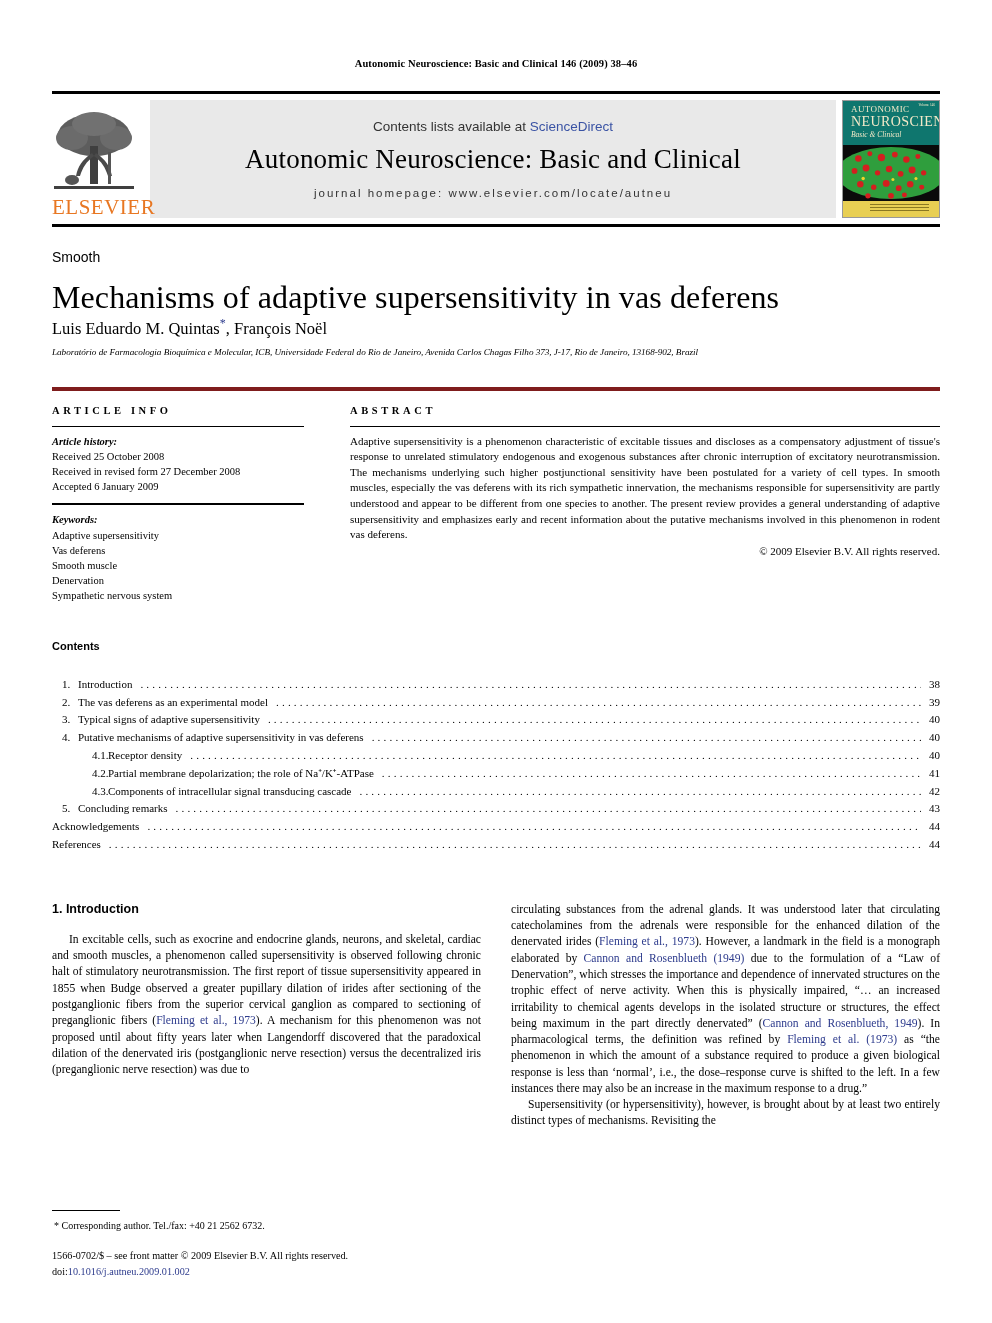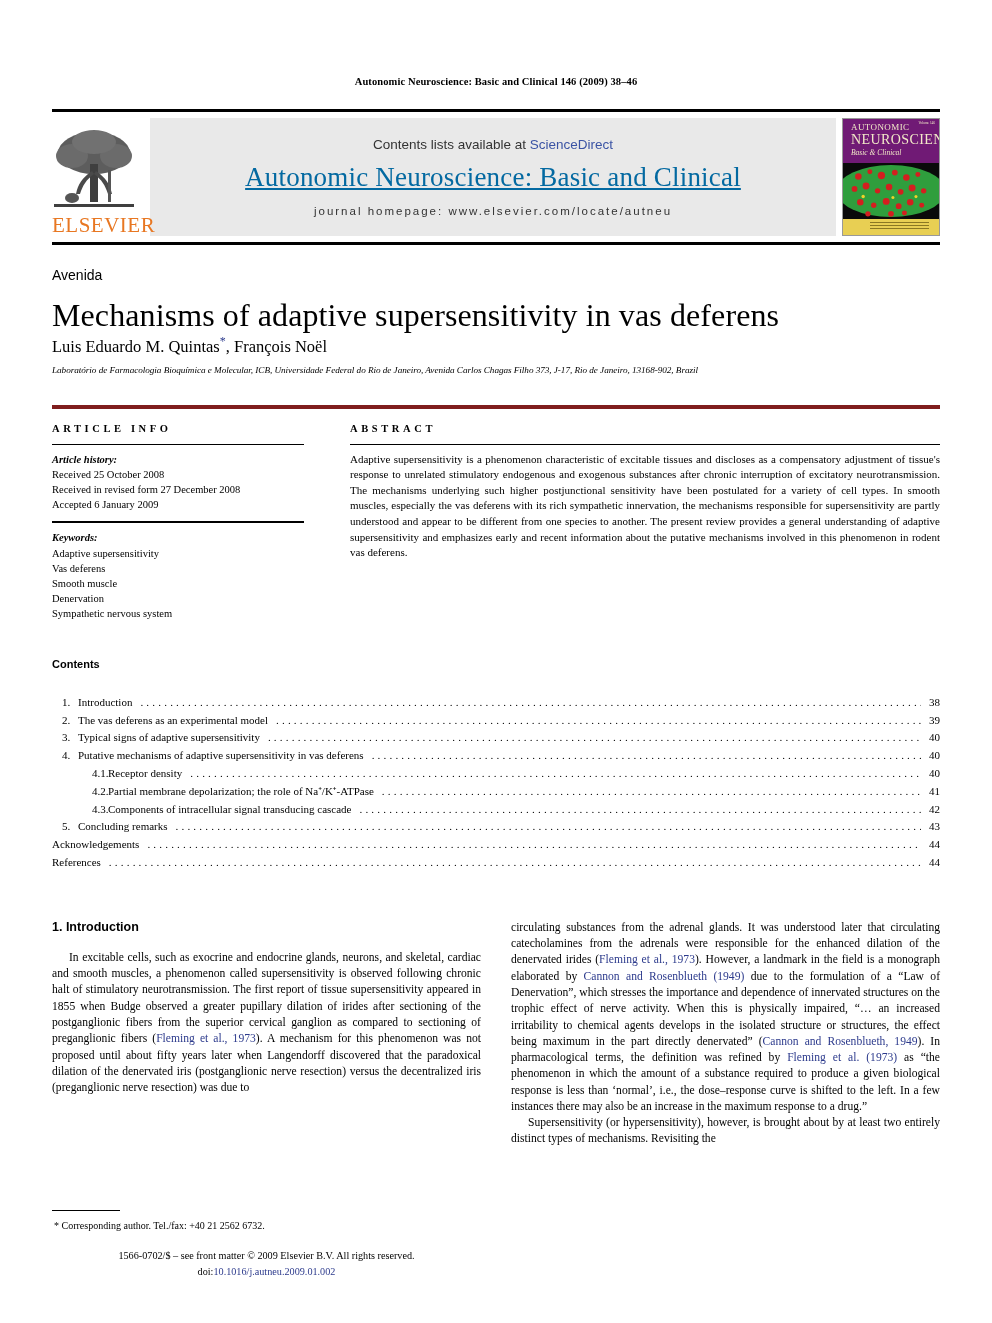--- a/index.html
+++ b/index.html
@@ -22,21 +22,21 @@
     box-sizing: border-box;
     padding: 0 52px;
   }
 
   
   .running-head {
     text-align: center;
     font-size: 10.5px;
     font-weight: bold;
     letter-spacing: 0.1px;
-    padding-top: 76px;
+    padding-top: 58px;
   }
 
   
   .masthead {
     margin-top: 22px;
     border-top: 3px solid #000;
     border-bottom: 3px solid #000;
     padding: 6px 0 6px 0;
     display: flex;
     align-items: stretch;
@@ -78,42 +78,41 @@
     margin-bottom: 10px;
   }
   .sciencedirect-link {
     color: #3a53a4;
     font-family: "Liberation Sans", sans-serif;
     font-size: 13.5px;
   }
   .journal-title {
     font-family: "Liberation Serif", serif;
     font-size: 27px;
-    color: #0369a1;
+    color: #000000;
     margin-bottom: 12px;
     letter-spacing: 0.2px;
-    text-decoration: underline;
   }
   .journal-homepage {
     font-family: "Liberation Sans", sans-serif;
     font-size: 11.5px;
     letter-spacing: 2.0px;
     color: #333;
   }
   .cover-thumb {
     width: 98px;
     flex: 0 0 98px;
     border: 1px solid #999;
     box-sizing: border-box;
     overflow: hidden;
     position: relative;
     background: #fff;
   }
   .cover-top {
-    background: #701a75;
+    background: #0f766e;
     height: 38%;
     color: #f2e9c8;
     font-family: "Liberation Serif", serif;
     padding: 3px 3px 0 8px;
     box-sizing: border-box;
     position: relative;
   }
   .cover-top .l1 { font-size: 9px; letter-spacing: .4px; line-height: 1.12; }
   .cover-top .l2 { font-size: 14px; letter-spacing: .4px; line-height: 1.12; }
   .cover-top .l3 { font-size: 7.5px; font-style: italic; line-height: 1.2; }
@@ -265,21 +264,21 @@
     position: absolute;
     left: 52px;
     bottom: 44px;
     width: 429px;
   }
   .fn-rule { border-top: 1.5px solid #000; width: 68px; margin-bottom: 7px; }
   .fn-line { font-size: 10px; line-height: 1.5; padding-left: 2px; }
   .fn-email-label { font-style: italic; }
   .fn-email { color: #2c3a8c; }
   .fn-indent { padding-left: 13px; }
-  .issn-block { margin-top: 15px; font-size: 10.2px; line-height: 1.5; text-align: center; }
+  .issn-block { margin-top: 15px; font-size: 10.2px; line-height: 1.5; }
   .doi-link { color: #2c3a8c; }
 </style>
 </head>
 <body>
 
 <div class="page">
 
   <div class="running-head">Autonomic Neuroscience: Basic and Clinical 146 (2009) 38–46</div>
 
   <div class="masthead">
@@ -351,21 +350,21 @@
               <circle cx="74" cy="35" r="1.6"></circle>
           </g>
         </svg>
       </div>
       <div class="cover-bottom">
         <div class="bar"></div>
       </div>
     </div>
   </div>
 
-  <div class="article-type">Avenida</div>
+  <div class="article-type">Smooth</div>
   <h1 class="article-title">Mechanisms of adaptive supersensitivity in vas deferens</h1>
   <div class="authors">
     <span>Luis Eduardo M. Quintas</span><sup>*</sup><span>, François Noël</span>
   </div>
   <div class="affiliation">Laboratório de Farmacologia Bioquímica e Molecular, ICB, Universidade Federal do Rio de Janeiro, Avenida Carlos Chagas Filho 373, J-17, Rio de Janeiro, 13168-902, Brazil</div>
 
   <div class="info-abstract">
 
     <div class="col-info">
       <div class="sect-label">ARTICLE INFO</div>
@@ -380,20 +379,21 @@
       <div class="info-line">Vas deferens</div>
       <div class="info-line">Smooth muscle</div>
       <div class="info-line">Denervation</div>
       <div class="info-line">Sympathetic nervous system</div>
     </div>
 
     <div class="col-abstract">
       <div class="sect-label">ABSTRACT</div>
       <div class="rule-thin"></div>
       <p class="abstract-text">Adaptive supersensitivity is a phenomenon characteristic of excitable tissues and discloses as a compensatory adjustment of tissue's response to unrelated stimulatory endogenous and exogenous substances after chronic interruption of excitatory neurotransmission. The mechanisms underlying such higher postjunctional sensitivity have been postulated for a variety of cell types. In smooth muscles, especially the vas deferens with its rich sympathetic innervation, the mechanisms responsible for supersensitivity are partly understood and appear to be different from one species to another. The present review provides a general understanding of adaptive supersensitivity and emphasizes early and recent information about the putative mechanisms involved in this phenomenon in rodent vas deferens.</p>
+      <div class="copyright">© 2009 Elsevier B.V. All rights reserved.</div>
     </div>
   </div>
 
   <div class="contents-head">Contents</div>
   <div class="toc" id="toc">
       <div class="toc-row">
         <span class="toc-num">1.</span>
         <span class="toc-label">Introduction</span>
         <span class="toc-dots">.......................................................................................................................................................................................................</span>
         <span class="toc-page">38</span>

